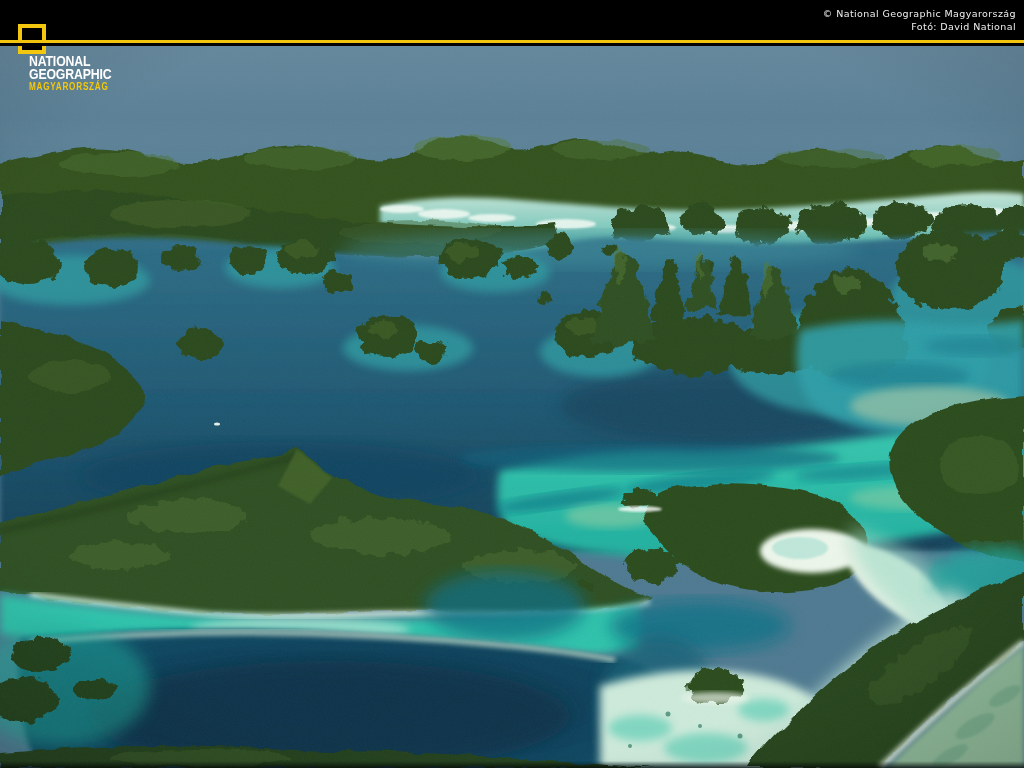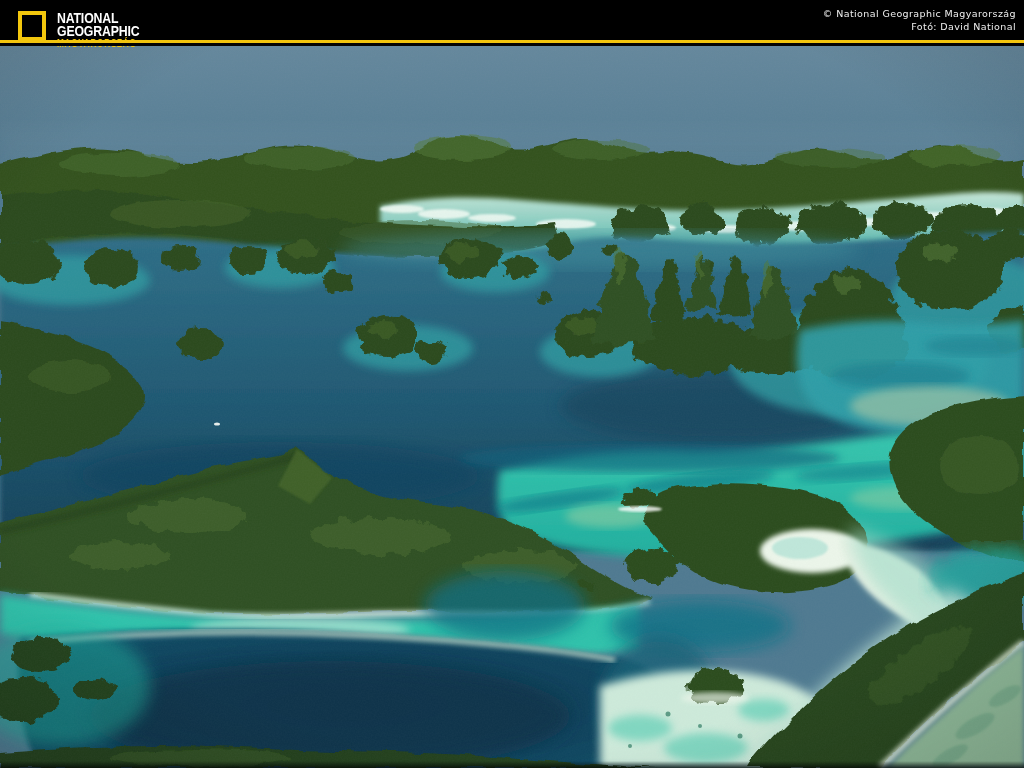--- a/index.html
+++ b/index.html
@@ -3,21 +3,21 @@
 <meta charset="utf-8">
 <style>
   html,body{margin:0;padding:0;background:#000;}
   .stage{position:relative;width:1024px;height:768px;overflow:hidden;background:#000;
          font-family:"Liberation Sans",sans-serif;}
   .photo{position:absolute;left:0;top:46px;width:1024px;height:722px;display:block;background:#4e7990;}
   
   .topbar{position:absolute;left:0;top:0;width:1024px;height:40px;background:#000;z-index:5;}
   .gold-line{position:absolute;left:0;top:40px;width:1024px;height:3px;background:#f2c40e;z-index:5;}
   .black-line{position:absolute;left:0;top:43px;width:1024px;height:3px;background:#030303;z-index:5;}
-  .logo{position:absolute;left:18px;top:11px;display:flex;align-items:flex-start;}
+  .logo{position:absolute;left:18px;top:24px;display:flex;align-items:flex-start;flex-direction:column;}
   .logo-frame{width:20px;height:22px;border:4px solid #f3c70d;background:#000;}
   .logo-text{margin-left:11px;transform:scaleX(.82);transform-origin:left top;white-space:nowrap;}
   .logo-text .l1{color:#fff;font-weight:bold;font-size:15px;line-height:13px;letter-spacing:-.2px;}
   .logo-text .l3{color:#f3c70d;font-weight:bold;font-size:10px;line-height:10px;letter-spacing:.9px;margin-top:2px;}
   .credit{position:absolute;right:8px;top:7px;text-align:right;color:#efefef;
           font-family:"DejaVu Sans",sans-serif;font-size:9.5px;line-height:13px;letter-spacing:.4px;}
   .bottom-shade{position:absolute;left:0;bottom:0;width:1024px;height:7px;z-index:4;
           background:linear-gradient(to bottom,rgba(2,8,5,0),rgba(2,8,5,.75));}
 </style>
 </head>

